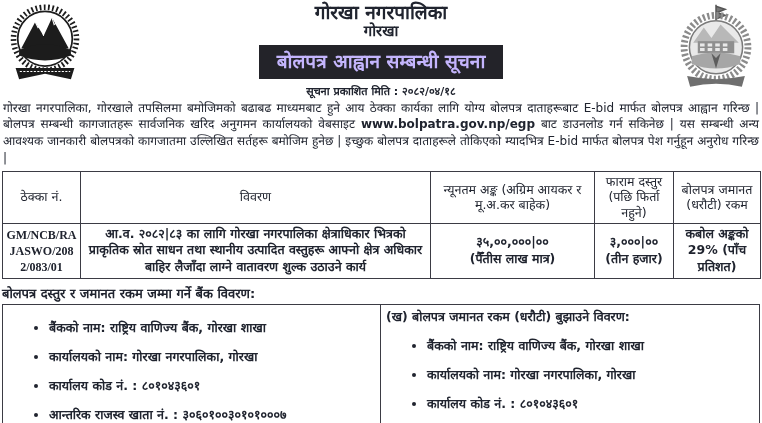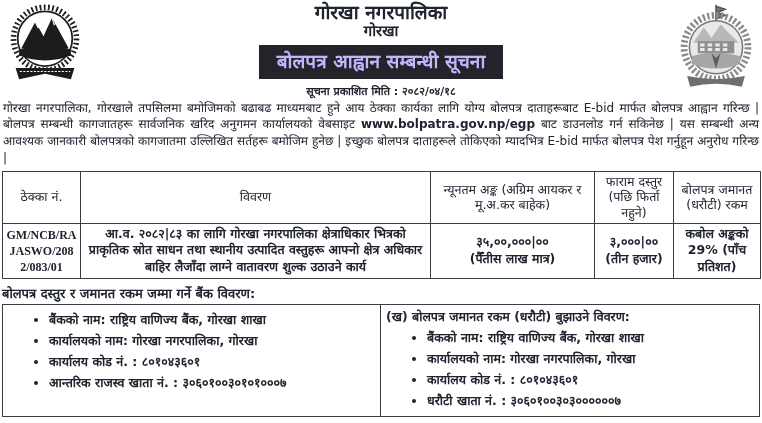--- a/index.html
+++ b/index.html
@@ -38,21 +38,21 @@
   .small-note { font-weight:700; }
 
   
   .bank-title { font-weight:700; font-size:13px; padding:5px 0 2px 2px; }
   .bank-box { display:flex; border:1.5px solid #3b3b44; margin:0 2px; font-weight:700; font-size:12.5px; }
   .bank-col { box-sizing:border-box; padding:2px 4px 7px 4px; }
   .bank-col-left  { width:50%; border-right:1.5px solid #3b3b44; }
   .bank-col-right { width:50%; }
   .bank-col .bank-head { padding:1px 0 0 1px; }
   .bank-col ul { margin:3px 0 0 0; padding-left:42px; }
-  .bank-col li { margin-top:4px; }
+  .bank-col li { margin-top:12px; }
 </style>
 </head>
 <body>
 
 <div class="page">
 
   <div class="hdr">
     <span class="logo logo-left">
       <svg viewBox="0 0 100 118" width="70" height="84" aria-hidden="true">
         <circle cx="50" cy="50" r="45" fill="none" stroke="#1c1c1c" stroke-width="8" stroke-dasharray="2.5 3.5"></circle>

